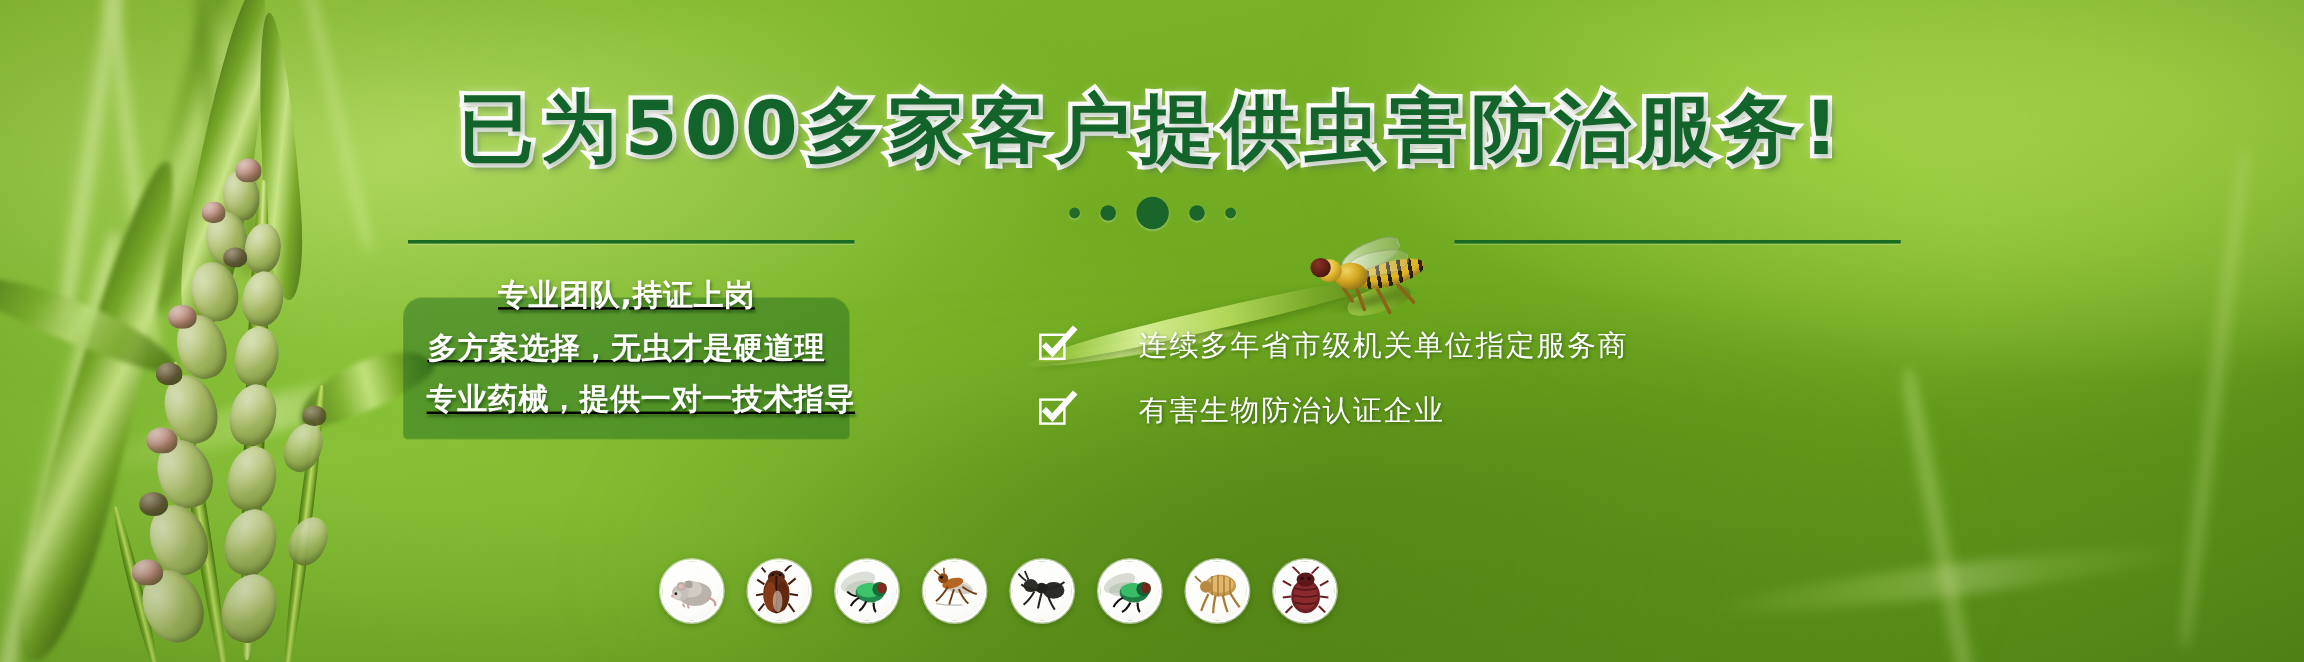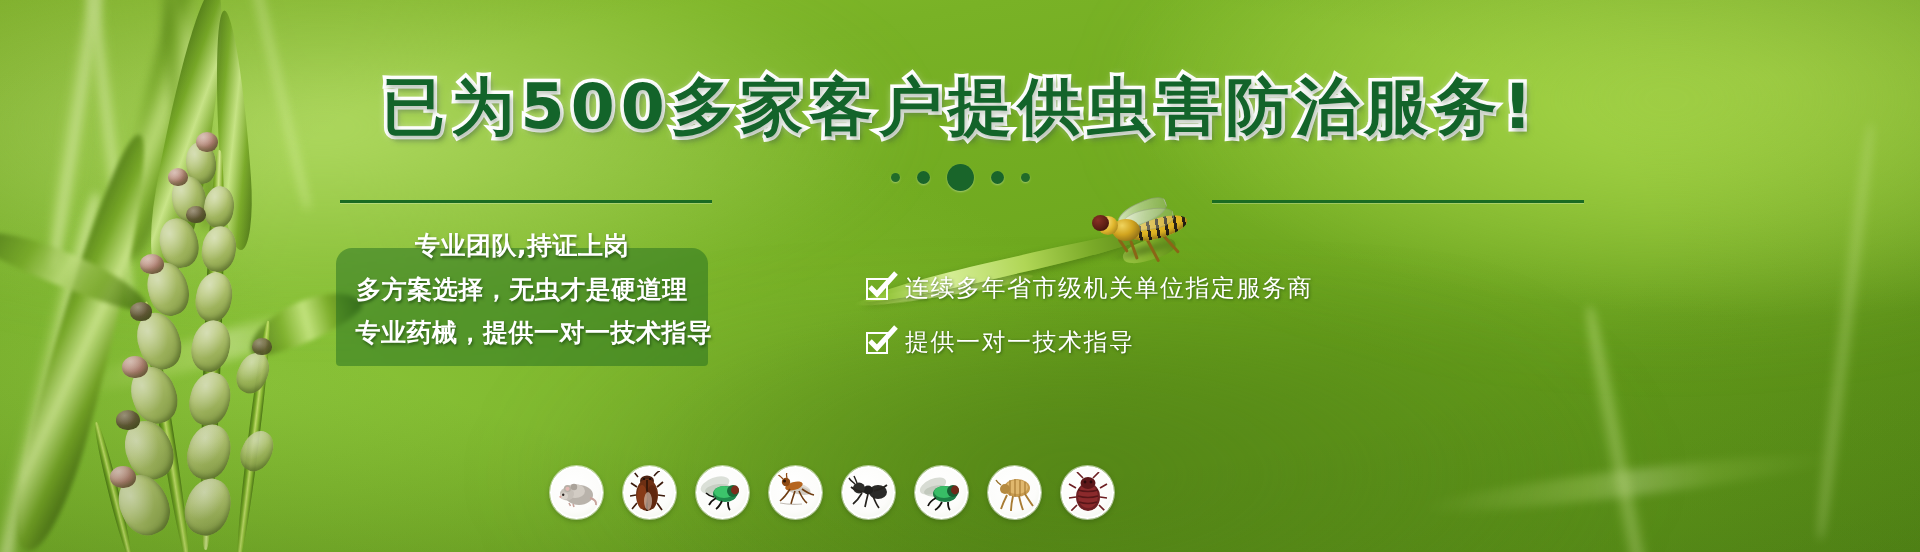--- a/index.html
+++ b/index.html
@@ -217,20 +217,21 @@
     background:rgba(26,102,30,.46);
     border-radius:16px 16px 4px 4px;
     backdrop-filter:blur(1px);
   }
   #feature-list {
     position:absolute; left:336px; top:214px;
     width:372px; height:152px;
     display:flex; flex-direction:column;
     align-items:center; justify-content:space-evenly;
     padding:4px 0 6px;
+    text-decoration:underline;
   }
   .feature-line {
     color:#ffffff;
     font-family:"DejaVu Sans","Liberation Sans",sans-serif;
     font-weight:bold;
     white-space:nowrap;
     text-shadow:1px 2px 3px rgba(12,48,8,.55);
     letter-spacing:.5px;
   }
   .feature-line.l1 { font-size:25px; }
@@ -257,20 +258,21 @@
   }
   .check-icon svg { position:absolute; left:-1px; top:-5px; }
   .check-label {
     color:#ffffff;
     font-family:"DejaVu Sans","Liberation Sans",sans-serif;
     font-size:24px;
     font-weight:500;
     letter-spacing:1.5px;
     white-space:nowrap;
     text-shadow:1px 1px 3px rgba(14,48,8,.5);
+    margin-left:44px;
   }
 
   
   #pest-row {
     position:absolute; left:550px; top:466px;
     display:flex; gap:20px; align-items:center;
   }
   .pest {
     position:relative;
     width:53px; height:53px; border-radius:50%;
@@ -403,21 +405,21 @@
       <span class="check-label">连续多年省市级机关单位指定服务商</span>
     </div>
 
     <div class="check-item">
       <span class="check-icon">
         <span class="box"></span>
         <svg width="34" height="30" viewBox="0 0 34 30" fill="none">
           <path d="M5 16 L12 23 L31 2" stroke="#ffffff" stroke-width="5" stroke-linecap="butt" stroke-linejoin="miter"></path>
         </svg>
       </span>
-      <span class="check-label">提供一对一技术指导</span>
+      <span class="check-label">有害生物防治认证企业</span>
     </div>
 
   </div>
 
   <div id="pest-row">
 
     <div class="pest">
       <span class="sr">鼠</span>
       <svg width="44" height="34" viewBox="0 0 44 34">
         <ellipse cx="24" cy="19" rx="14" ry="10" fill="#b9b3ab"></ellipse>

